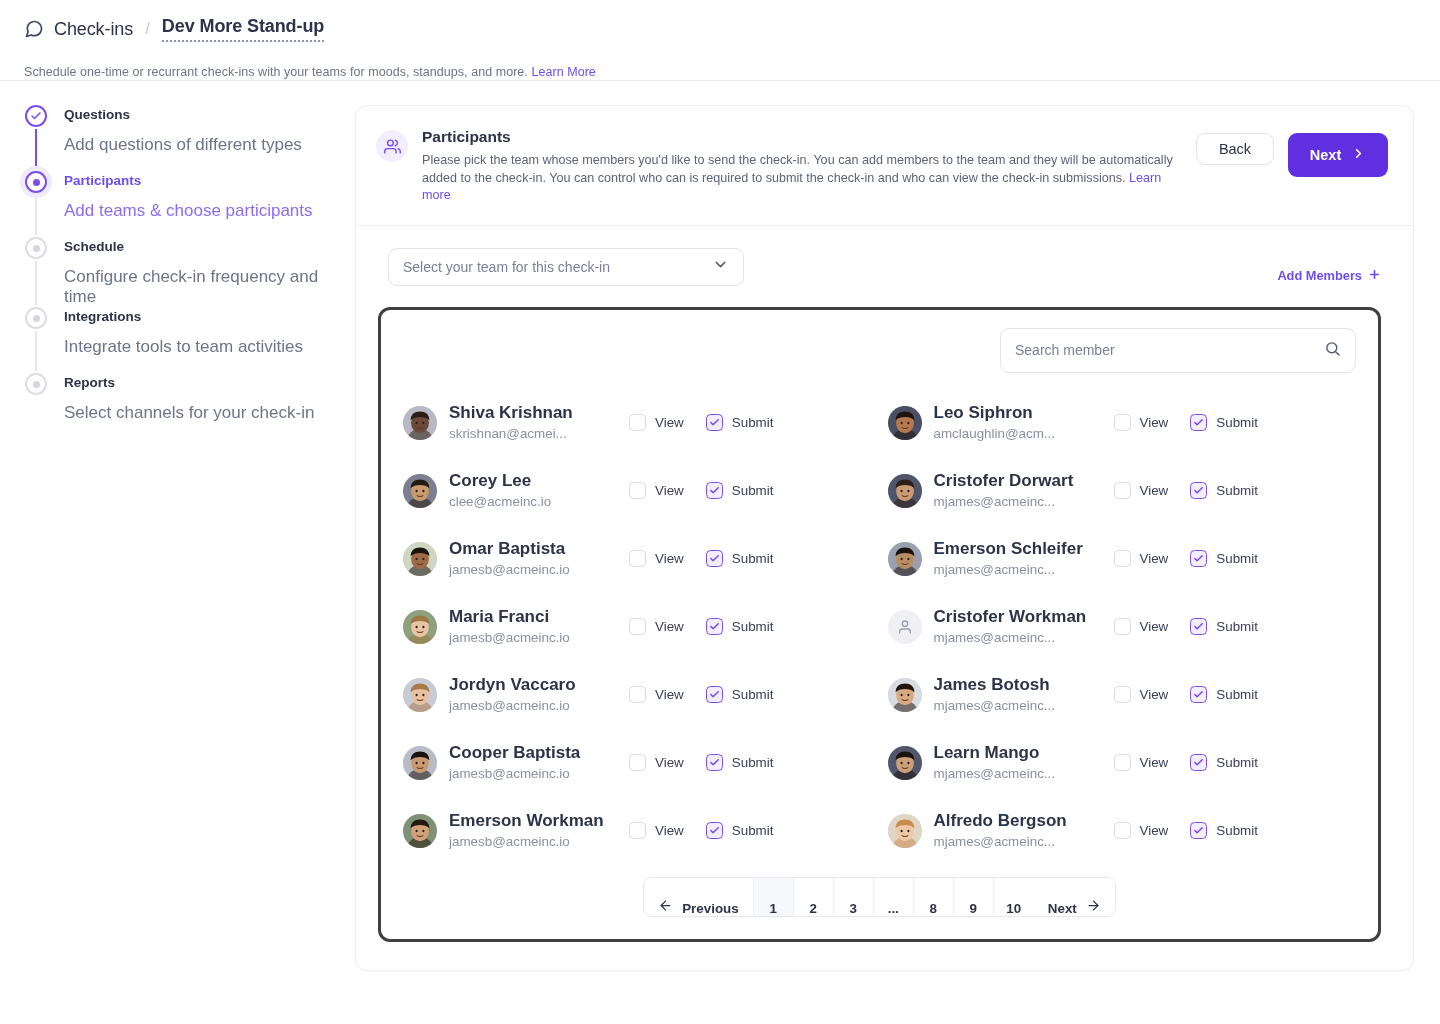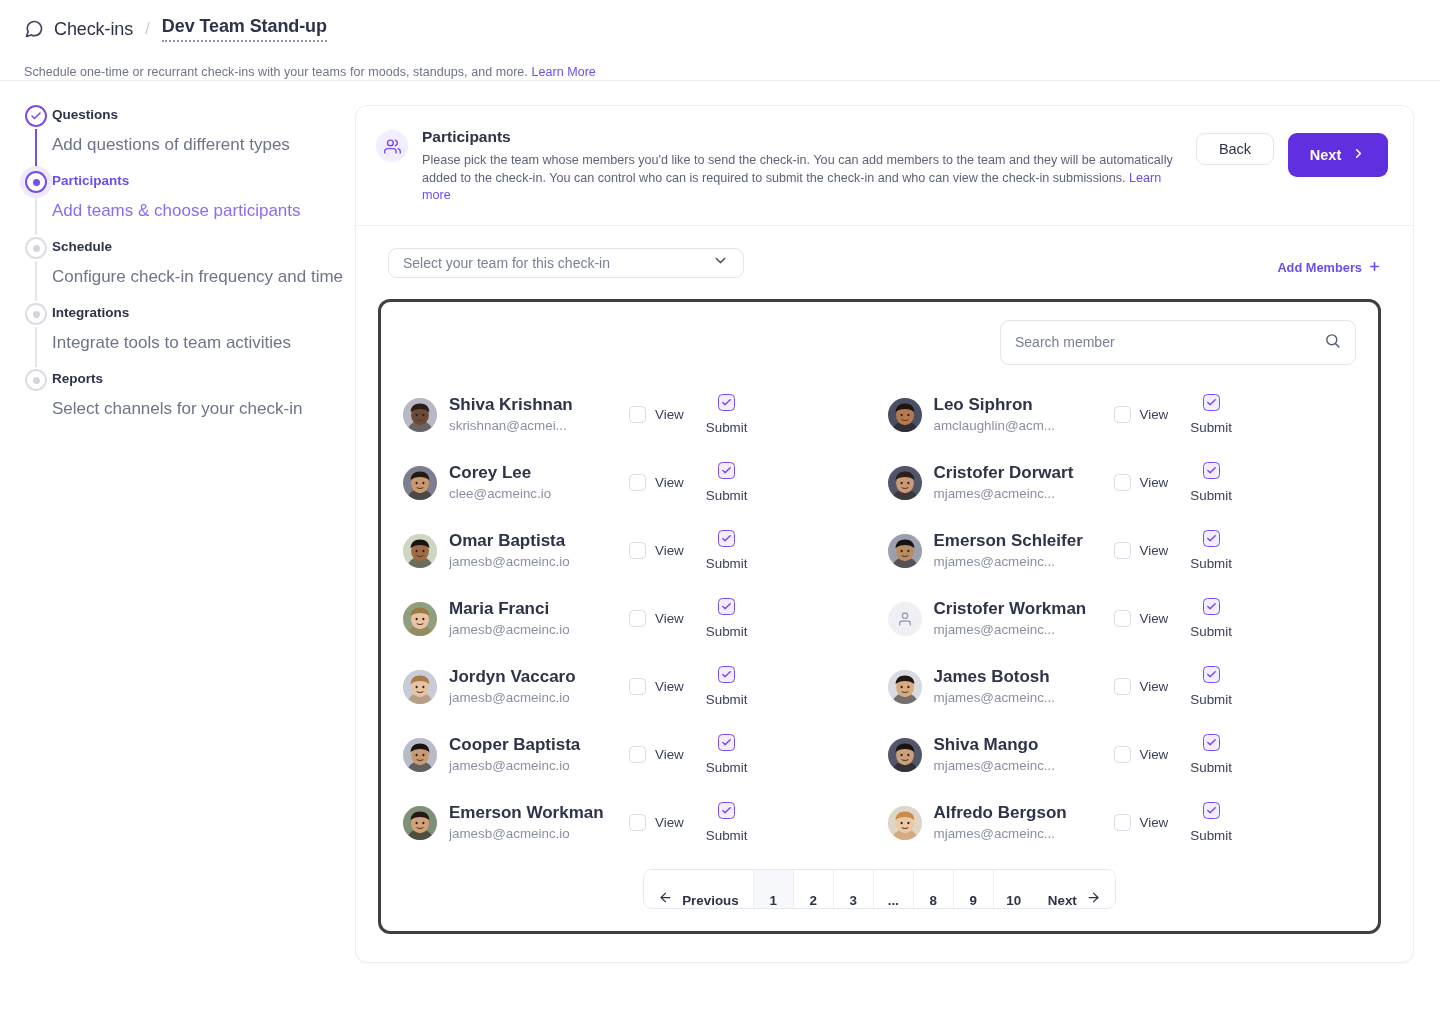--- a/index.html
+++ b/index.html
@@ -30,21 +30,21 @@
   .subtitle {
     margin-top: 21px; font-size: 12.5px; color: #6e7489; letter-spacing: 0.05px;
   }
   .subtitle a { color: #6c4df0; text-decoration: none; }
 
   
   .body-wrap { display: flex; padding: 24px 0 0 0; }
 
   
   .stepper { width: 355px; padding-left: 24px; padding-top: 0; position: relative; }
-  .step { display: flex; gap: 4px; position: relative; min-height: 66px; }
+  .step { display: flex; gap: 16px; position: relative; min-height: 66px; }
   .step:last-child { min-height: 40px; }
   .step-marker { width: 24px; display: flex; flex-direction: column; align-items: center; flex: 0 0 24px; }
   .ring {
     width: 22px; height: 22px; border-radius: 50%;
     border: 2px solid #dcdde5; background: #fff;
     display: flex; align-items: center; justify-content: center;
     flex: 0 0 22px; position: relative; z-index: 2;
   }
   .ring .dot { width: 7px; height: 7px; border-radius: 50%; background: #d4d5df; }
   .ring.done { border-color: #7b4ded; }
@@ -91,21 +91,21 @@
     display: flex; align-items: center; justify-content: center; gap: 10px;
     cursor: pointer; padding: 0 18px; font-family: inherit;
   }
   .btn-next svg { width: 15px; height: 15px; }
 
   
   .pick-row { padding: 22px 32px 0 32px; display: flex; align-items: flex-end; }
   .pick-left { flex: 1 1 auto; }
   .pick-label { font-size: 13px; color: #3b4159; margin-bottom: 9px; }
   .select {
-    width: 356px; height: 30px; border: 1px solid #e3e4ec; border-radius: 9px;
+    width: 356px; height: 38px; border: 1px solid #e3e4ec; border-radius: 9px;
     background: #fff; display: flex; align-items: center; padding: 0 14px;
     cursor: pointer;
   }
   .select-value { flex: 1 1 auto; font-size: 14px; color: #7a8096; }
   .select svg { width: 17px; height: 17px; color: #555b73; }
 
   .add-members {
     font-size: 12.8px; font-weight: 700; color: #6c4df0; cursor: pointer;
     display: flex; align-items: center; gap: 6px; padding-bottom: 2px; white-space: nowrap;
   }
@@ -142,21 +142,21 @@
   .avatar .face { position: absolute; inset: 0; }
   .avatar.placeholder { background: #f0f0f4; display: flex; align-items: center; justify-content: center; }
   .avatar.placeholder svg { width: 16px; height: 16px; color: #9aa0b2; }
   .m-info { width: 172px; flex: 0 0 172px; }
   .m-name { font-size: 17px; font-weight: 700; color: #2d3348; line-height: 19px; }
   .m-mail {
     font-size: 13.4px; color: #8a90a3; line-height: 19px; margin-top: 2px;
     white-space: nowrap; overflow: hidden; text-overflow: ellipsis; max-width: 172px;
   }
   .perm { display: flex; align-items: center; gap: 9px; margin-left: 8px; }
-  .perm + .perm { margin-left: 22px; flex-direction: column; }
+  .perm + .perm { margin-left: 22px; }
   .cbox {
     width: 17px; height: 17px; border-radius: 4.5px; border: 1.5px solid #d9dae3;
     background: #fff; flex: 0 0 17px; display: flex; align-items: center; justify-content: center;
     cursor: pointer;
   }
   .cbox.checked { background: #f3eeff; border-color: #7b4ded; }
   .cbox.checked svg { width: 11px; height: 11px; color: #7b4ded; }
   .perm-label { font-size: 13.4px; color: #3b4159; }
 
   
@@ -180,21 +180,21 @@
 
 <div class="topbar">
   <div class="crumb-row">
     <span>
       <svg class="chat-icon" viewBox="0 0 24 24" fill="none" stroke="currentColor" stroke-width="2" stroke-linecap="round" stroke-linejoin="round">
         <path d="M21 11.5a8.38 8.38 0 0 1-.9 3.8 8.5 8.5 0 0 1-7.6 4.7 8.38 8.38 0 0 1-3.8-.9L3 21l1.9-5.7a8.38 8.38 0 0 1-.9-3.8 8.5 8.5 0 0 1 4.7-7.6 8.38 8.38 0 0 1 3.8-.9h.5a8.48 8.48 0 0 1 8 8v.5z"></path>
       </svg>
     </span>
     <span class="crumb-main">Check-ins</span>
     <span class="crumb-sep">/</span>
-    <span class="crumb-current">Dev Team Stand-up</span>
+    <span class="crumb-current">Dev More Stand-up</span>
   </div>
   <div class="subtitle">
     <span>Schedule one-time or recurrant check-ins with your teams for moods, standups, and more.</span>
     <a href="#">Learn More</a>
   </div>
 </div>
 
 <div class="body-wrap">
 
   <div class="stepper">
@@ -655,21 +655,21 @@
                   <rect width="40" height="40" fill="#52566a"></rect>
                   <ellipse cx="20" cy="40" rx="15" ry="13" fill="#1a1310" opacity="0.55"></ellipse>
                   <ellipse cx="20" cy="20" rx="10.5" ry="12" fill="#caa07a"></ellipse>
                   <path d="M9 17c0-7 4.5-10.5 11-10.5S31 10 31 17c0 0-3-4-11-4S9 17 9 17z" fill="#1a1310"></path>
                   <ellipse cx="16" cy="20" rx="1.25" ry="1.5" fill="#2a1c14"></ellipse>
                   <ellipse cx="24" cy="20" rx="1.25" ry="1.5" fill="#2a1c14"></ellipse>
                   <path d="M16.5 25.5c1.6 1.4 5.4 1.4 7 0" stroke="#5d3a29" stroke-width="1.2" fill="none" stroke-linecap="round"></path>
                 </svg>
               </div>
               <div class="m-info">
-                <div class="m-name">Shiva Mango</div>
+                <div class="m-name">Learn Mango</div>
                 <div class="m-mail">mjames@acmeinc...</div>
               </div>
               <div class="perm">
                 <span class="cbox"></span>
                 <span class="perm-label">View</span>
               </div>
               <div class="perm">
                 <span class="cbox checked">
                   <svg viewBox="0 0 24 24" fill="none" stroke="currentColor" stroke-width="3.4" stroke-linecap="round" stroke-linejoin="round">
                     <polyline points="20 6 9 17 4 12"></polyline>

